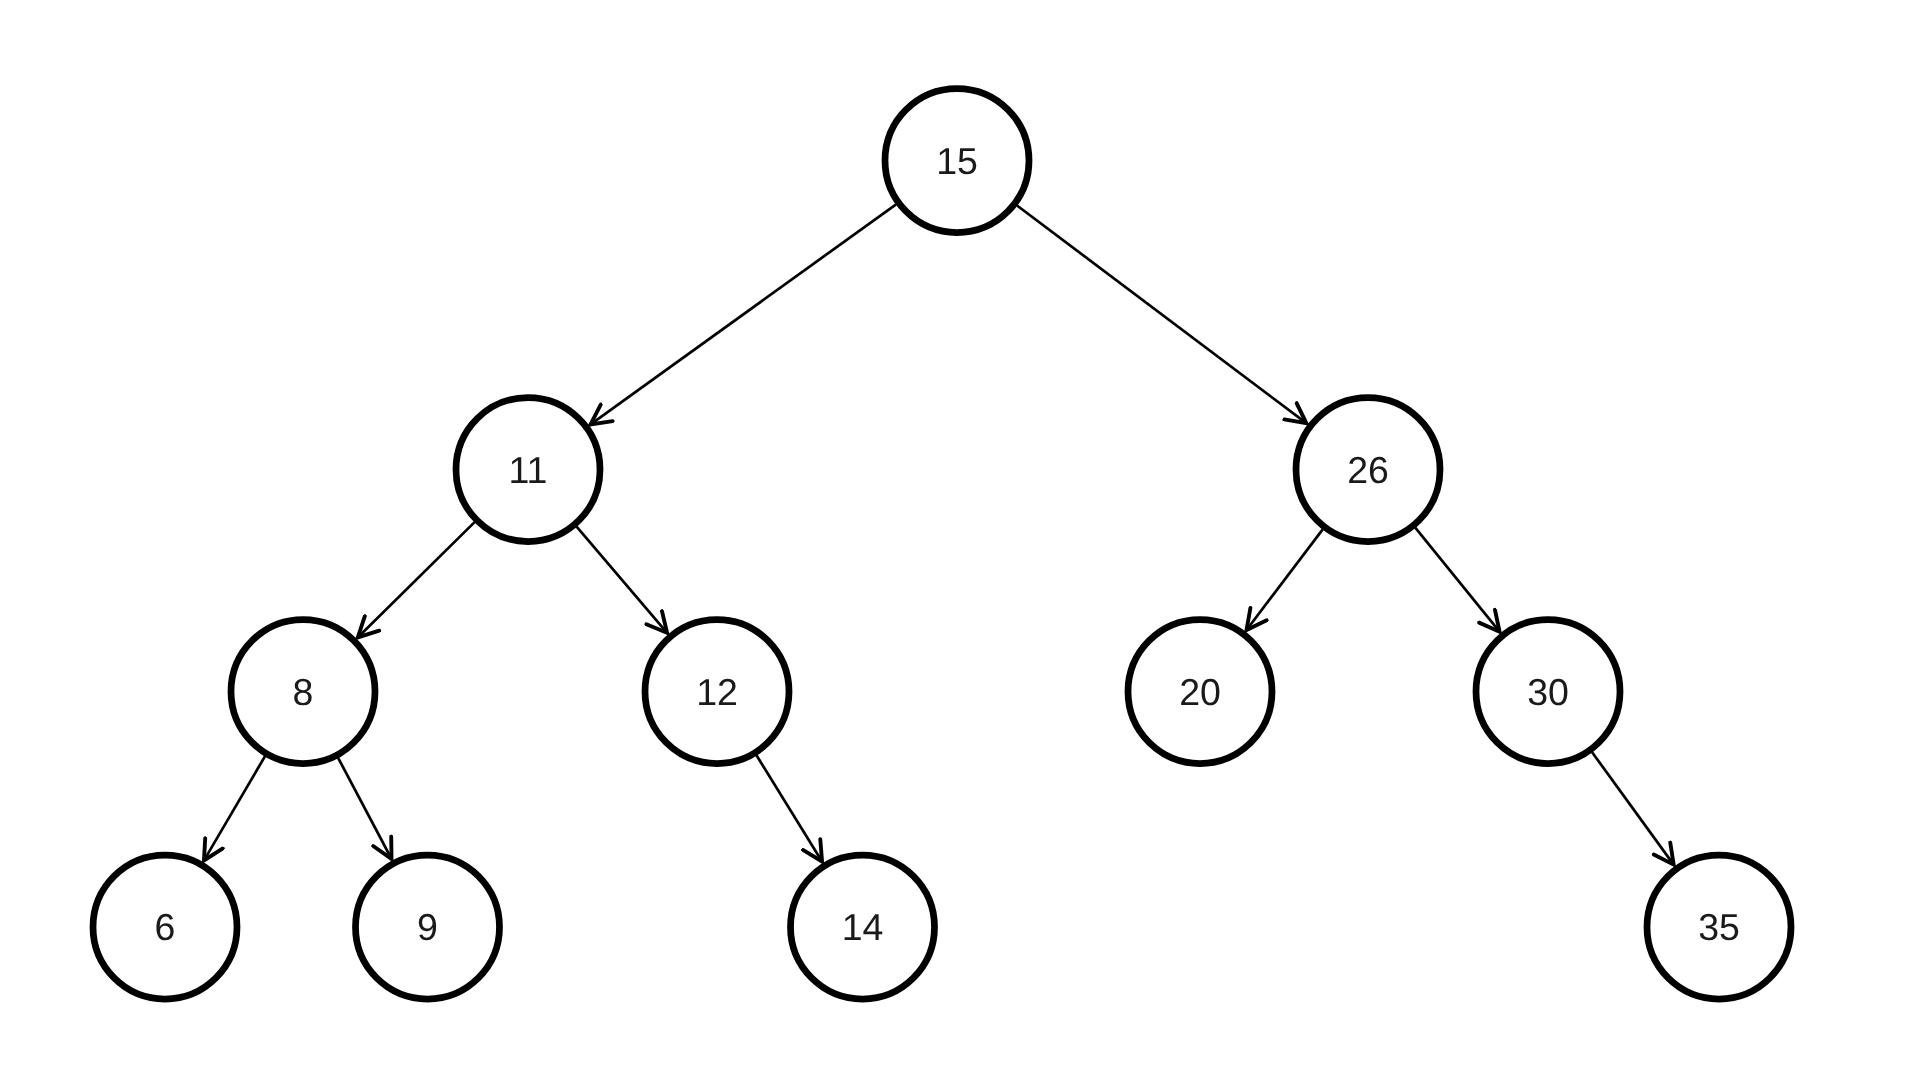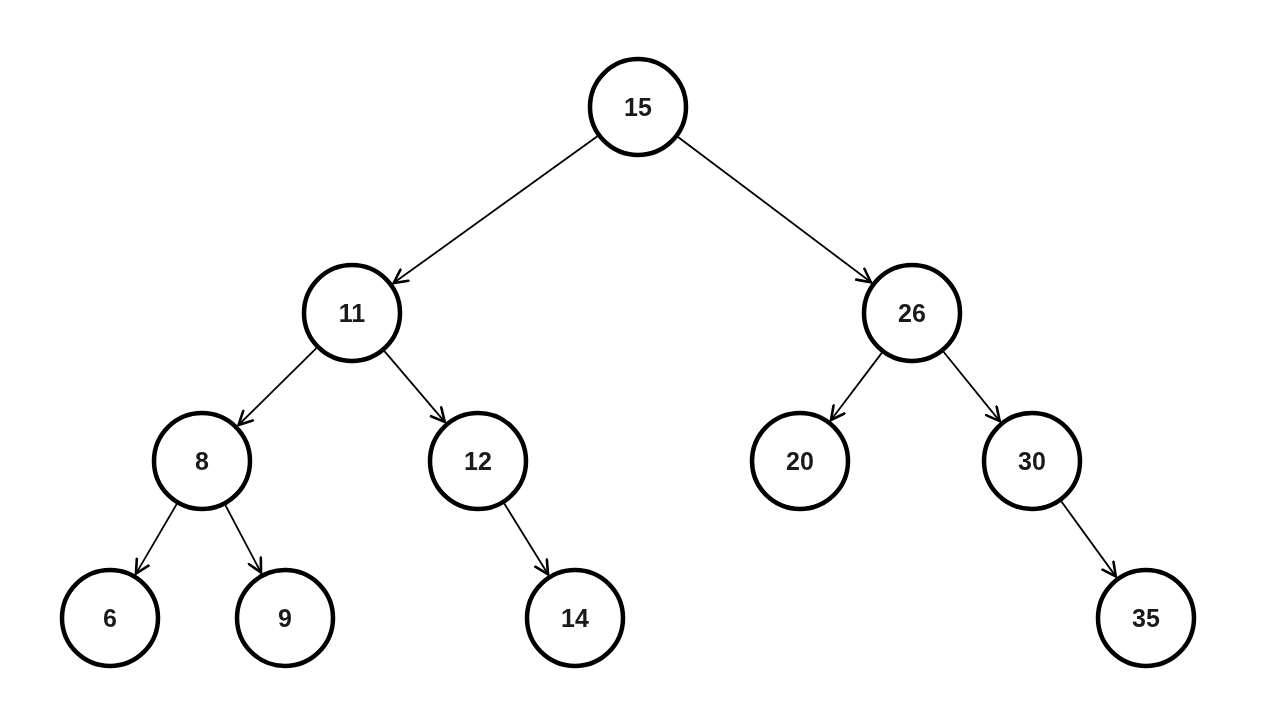--- a/index.html
+++ b/index.html
@@ -9,21 +9,20 @@
     height: 720px;
     background: #ffffff;
     overflow: hidden;
     font-family: "Liberation Sans", sans-serif;
   }
   .canvas {
     position: relative;
     width: 1280px;
     height: 720px;
     background: #ffffff;
-    font-weight: bold;
   }
   svg.tree {
     display: block;
     width: 1280px;
     height: 720px;
   }
   svg.tree text {
     font-family: "Liberation Sans", sans-serif;
     font-size: 25px;
     fill: #1a1a1a;

